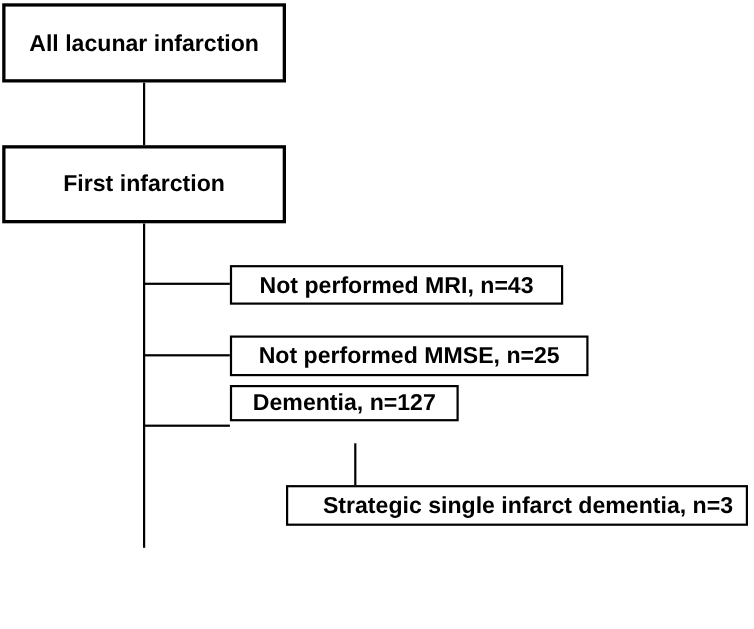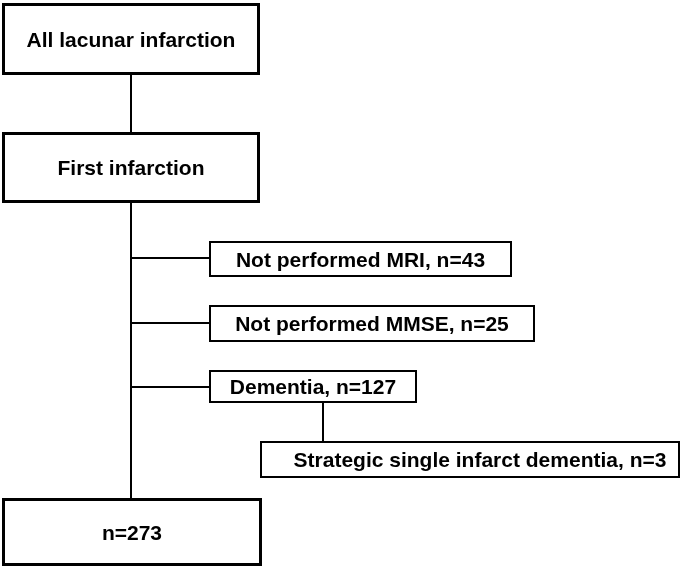--- a/index.html
+++ b/index.html
@@ -34,21 +34,21 @@
   .box.thin { border-width: 2px; text-align: center; }
   .connector {
     position: absolute;
     background: #000000;
   }
   
   #box-all-lacunar   { left: 2px;   top: 3px;   width: 258px; height: 72px; }
   #box-first-infarct { left: 2px;   top: 132px; width: 258px; height: 71px; }
   #box-mri           { left: 209px; top: 241px; width: 303px; height: 36px; }
   #box-mmse          { left: 209px; top: 305px; width: 326px; height: 37px; }
-  #box-dementia      { left: 209px; top: 370px; width: 208px; height: 33px; }
+  #box-dementia      { left: 209px; top: 350px; width: 208px; height: 33px; }
   #box-strategic     { left: 260px; top: 441px; width: 420px; height: 37px; padding-left: 20px; }
   #box-final         { left: 2px;   top: 498px; width: 260px; height: 68px; }
   
   #conn-v1 { left: 130px; top: 75px;  width: 2px;  height: 57px;  }
   #conn-v2 { left: 130px; top: 203px; width: 2px;  height: 295px; }
   #conn-h1 { left: 131px; top: 257px; width: 78px; height: 2px;   }
   #conn-h2 { left: 131px; top: 322px; width: 78px; height: 2px;   }
   #conn-h3 { left: 131px; top: 386px; width: 78px; height: 2px;   }
   #conn-v3 { left: 322px; top: 403px; width: 2px;  height: 38px;  }
 </style>
@@ -81,17 +81,14 @@
   </div>
 
   <div class="box thin" id="box-dementia">
     <span>Dementia, n=127</span>
   </div>
 
   <div class="box thin" id="box-strategic">
     <span>Strategic single infarct dementia, n=3</span>
   </div>
 
-  <div class="box" id="box-final">
-    <span>n=273</span>
-  </div>
 
 </div>
 
 </body></html>

